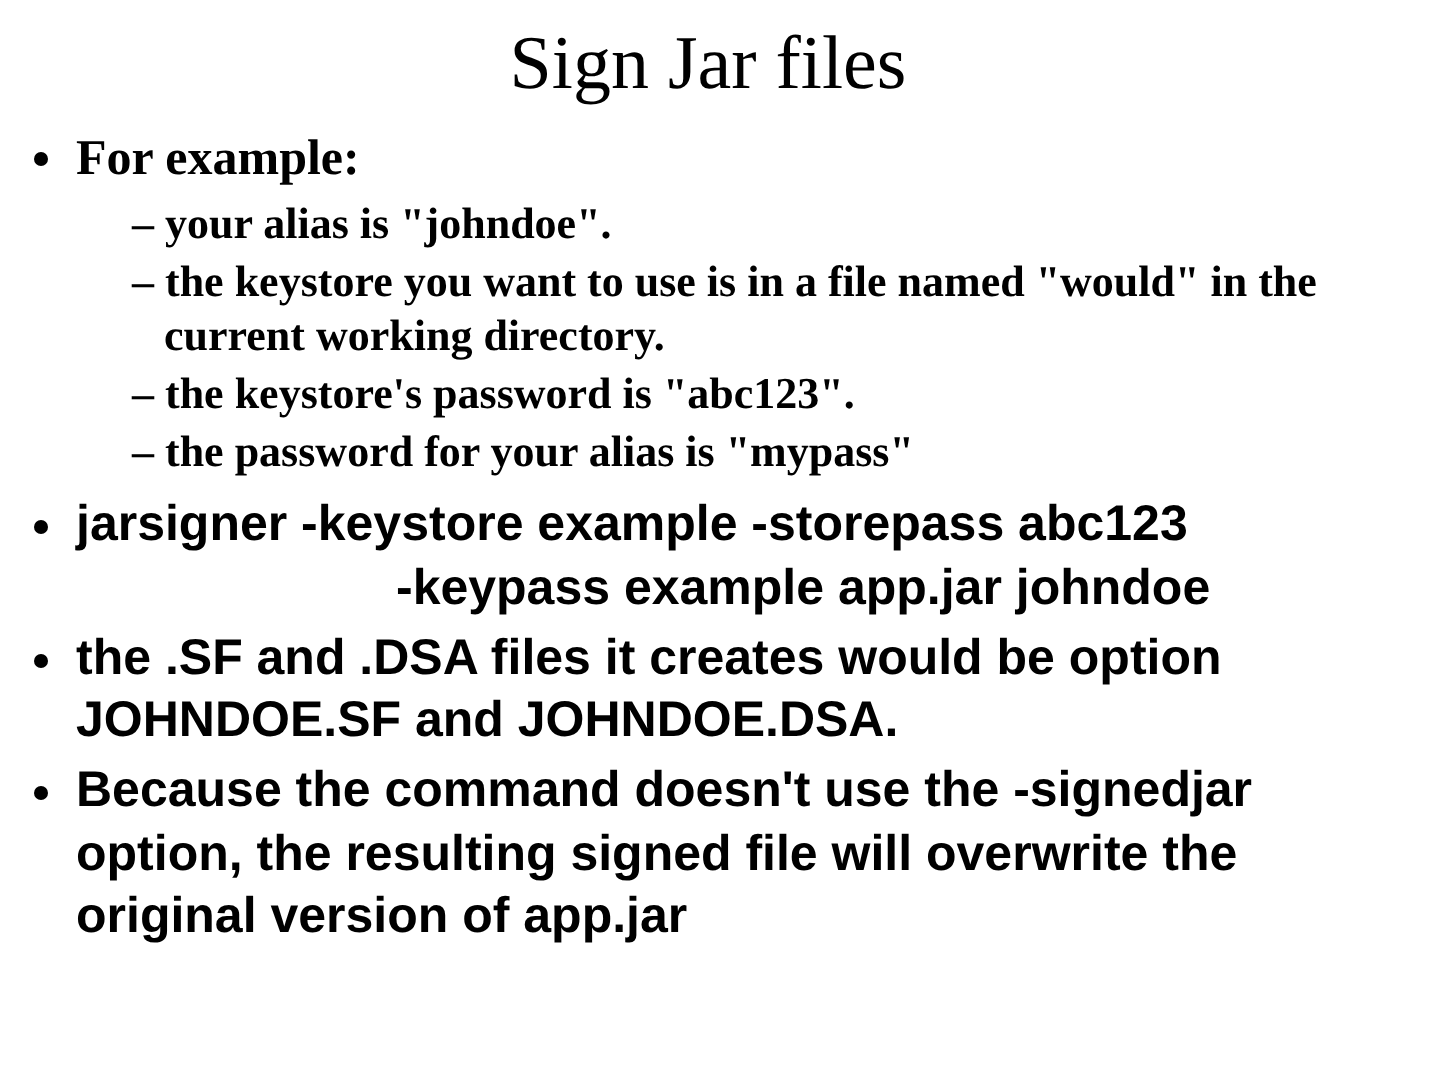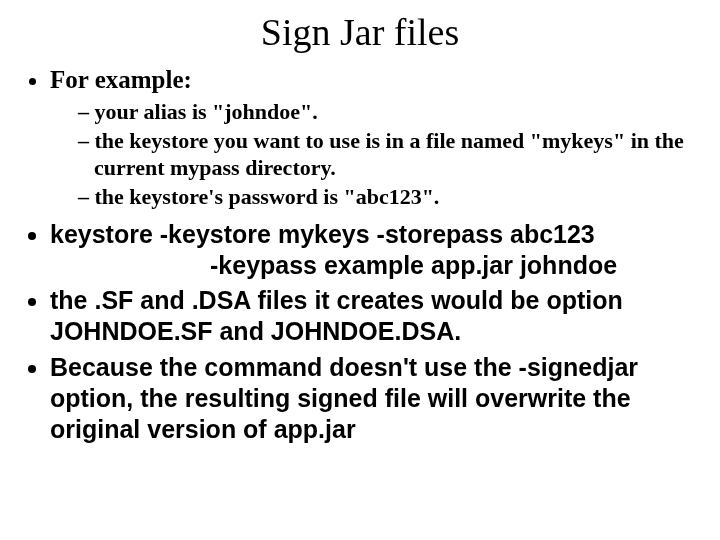--- a/index.html
+++ b/index.html
@@ -8,21 +8,21 @@
     width: 720px;
     height: 540px;
     background: #ffffff;
     font-family: "Times New Roman", Times, serif;
     color: #000000;
   }
   .slide {
     box-sizing: border-box;
     width: 720px;
     height: 540px;
-    padding: 10px 28px 0 28px;
+    padding: 10px 28px 0 16px;
   }
   .title {
     text-align: center;
     font-size: 38px;
     margin: 0 0 10px 0;
     font-weight: normal;
   }
   ul.level1 {
     margin: 0;
     padding-left: 22px;
@@ -61,27 +61,28 @@
 <body>
 
 <div class="slide">
   <h1 class="title">Sign Jar files</h1>
 
   <ul class="level1">
     <li>
       <span>For example:</span>
       <ul class="level2">
         <li>your alias is "johndoe".</li>
-        <li>the keystore you want to use is in a file named "mykeys" in the current mypass directory.</li>
+        <li>the keystore you want to use is in a file named "would" in the current working directory.</li>
         <li>the keystore's password is "abc123".</li>
+        <li>the password for your alias is "mypass"</li>
       </ul>
     </li>
 
     <li class="sans">
-      <span>keystore -keystore mykeys -storepass abc123</span>
+      <span>jarsigner -keystore example -storepass abc123</span>
       <span class="cmd-indent">-keypass example app.jar johndoe</span>
     </li>
 
     <li class="sans">the .SF and .DSA files it creates would be option JOHNDOE.SF and JOHNDOE.DSA.</li>
 
     <li class="sans">Because the command doesn't use the -signedjar option, the resulting signed file will overwrite the original version of app.jar</li>
   </ul>
 </div>
 
 </body></html>

